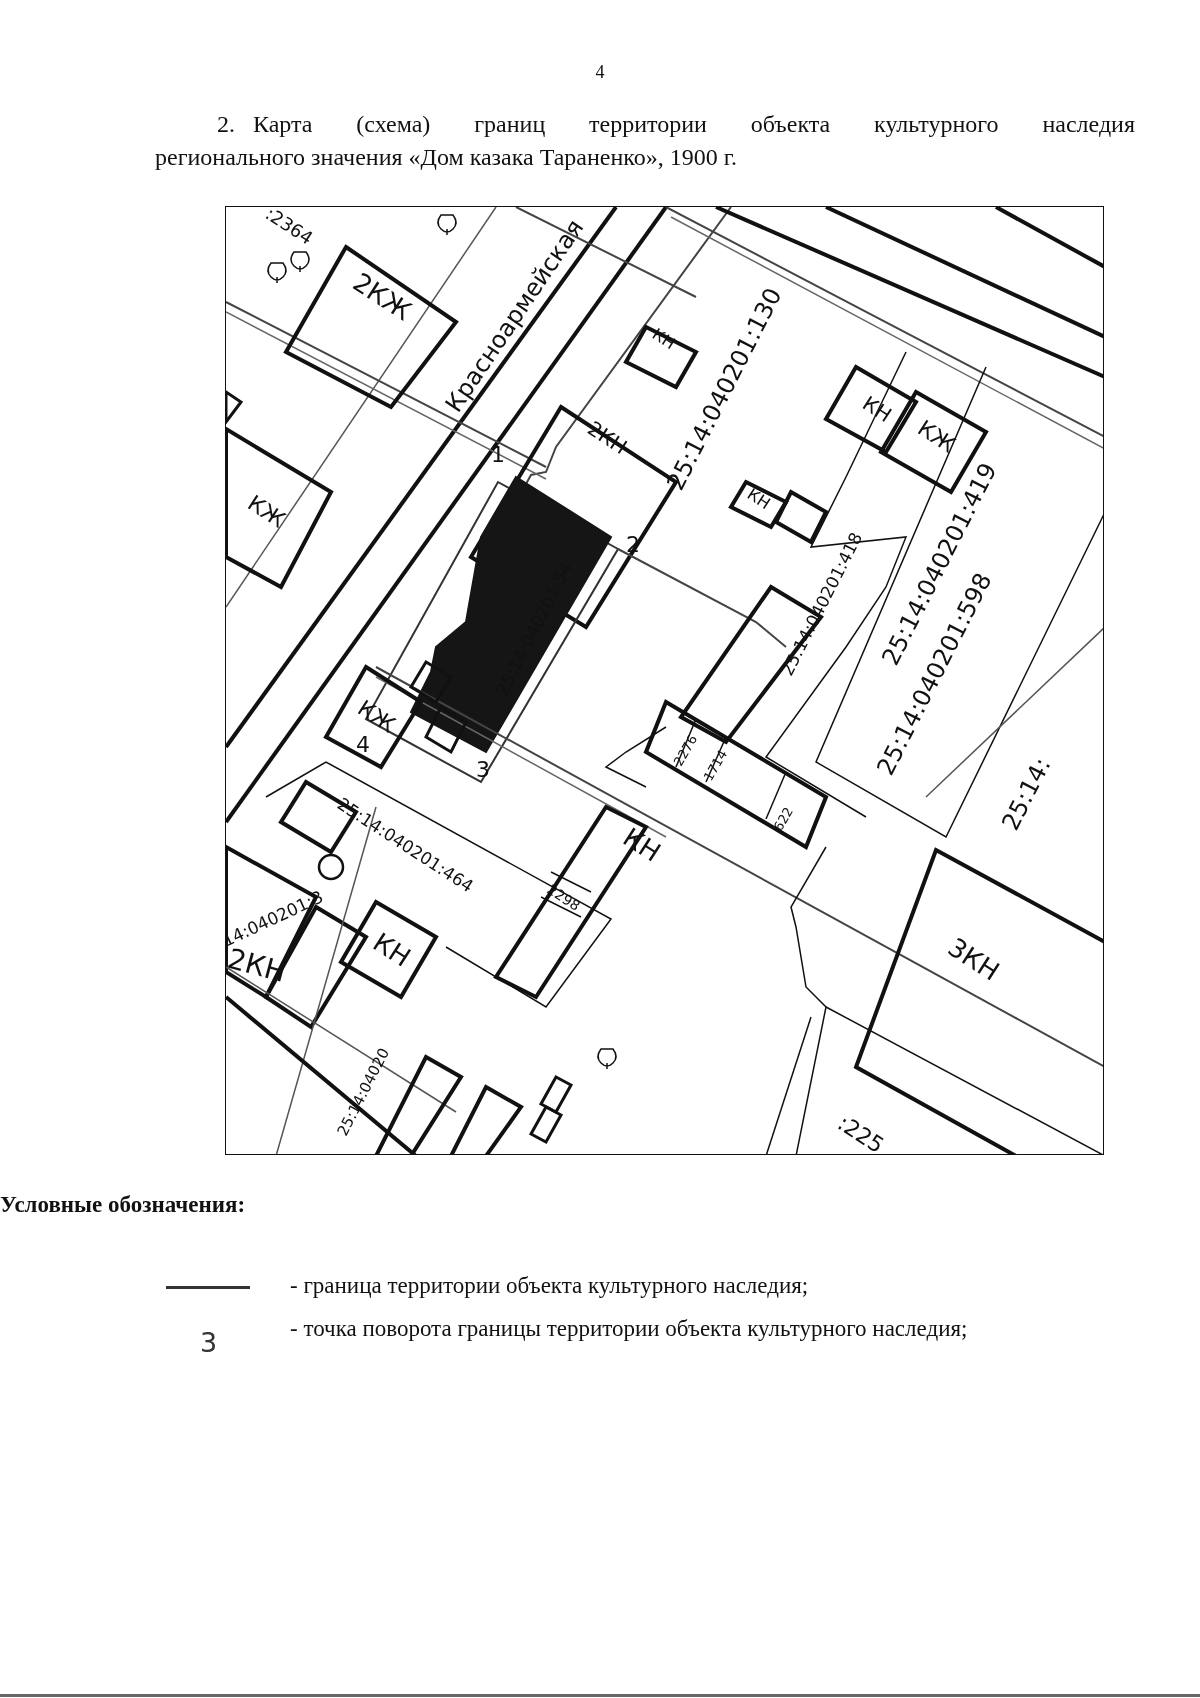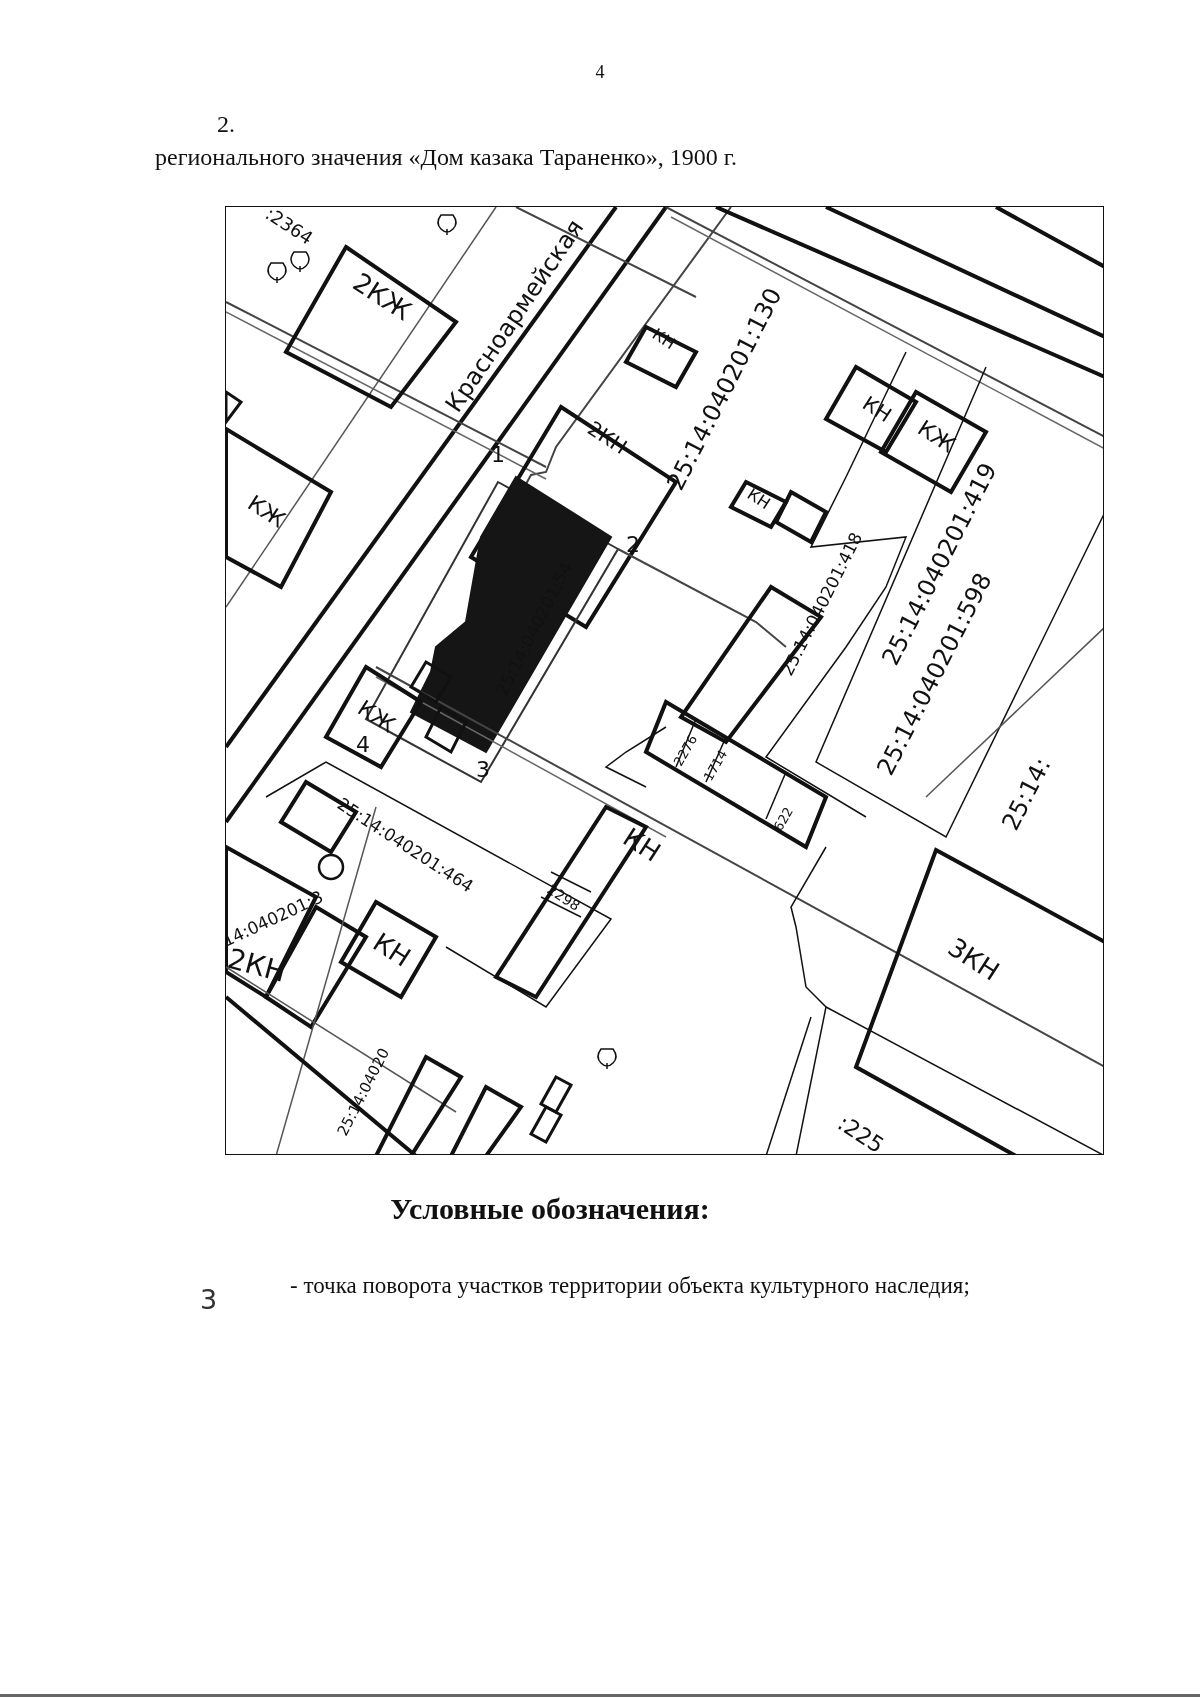--- a/index.html
+++ b/index.html
@@ -5,39 +5,40 @@
   html, body { margin: 0; padding: 0; background: #ffffff; }
   body { width: 1200px; height: 1698px; position: relative; overflow: hidden;
          font-family: "Liberation Serif", "DejaVu Serif", serif; color: #111; }
   .page-number { position: absolute; top: 62px; left: 0; width: 1200px; text-align: center; font-size: 18px; }
   .heading { position: absolute; top: 108px; left: 155px; width: 980px; font-size: 24px; line-height: 33px; }
   .heading .line1 { display: flex; justify-content: space-between; }
   .heading .num { margin-left: 62px; margin-right: 18px; }
   .map-frame { position: absolute; left: 225px; top: 206px; width: 879px; height: 949px;
                border: 1.5px solid #111; box-sizing: border-box; overflow: hidden; background: #fff; }
   .map-frame svg { display: block; }
-  .legend-title { position: absolute; top: 1192px; left: 0; width: 1100px; text-align: center;
-                  font-size: 30px; font-weight: bold; }
+  .legend-title { position: absolute; top: 1192px; left: 0; width: 1100px; 
+                  font-size: 23px; font-weight: bold; }
   .legend { position: absolute; top: 1270px; left: 160px; width: 900px; font-size: 23px; line-height: 32px; }
   .legend-row { position: relative; padding-left: 130px; margin-bottom: 11px; }
   .legend-row .sym { position: absolute; left: 0; }
   .sym-fill { top: 4px; left: 18px !important; width: 75px; height: 30px; background: #0b0b0b; }
   .sym-line-thin { top: 16px; left: 6px !important; width: 84px; height: 3px; background: #333; }
   .sym-line-thick { top: 14px; left: 18px !important; width: 80px; height: 3px; background: #111; }
   .sym-point { top: 14px; left: 40px !important; font-family: "DejaVu Sans", sans-serif; font-size: 27px; color: #333; }
   .bottom-rule { position: absolute; left: 0; top: 1694px; width: 1200px; height: 3px; background: #666; }
 </style>
 </head>
 <body>
 
 <div class="page-number">4</div>
 
 <div class="heading">
   <div class="line1">
     <span class="num">2.</span>
+    <span style="flex:1; text-align: justify; text-align-last: justify;">Карта (схема) границ территории объекта культурного наследия</span>
   </div>
   <div>регионального значения «Дом казака Тараненко», 1900 г.</div>
 </div>
 
 <div class="map-frame">
   <svg width="879" height="949" viewBox="0 0 879 949" xmlns="http://www.w3.org/2000/svg" font-family="DejaVu Sans, sans-serif">
     <g fill="none" stroke="#111">
 
       <line x1="390" y1="0" x2="0" y2="540" stroke-width="4"></line>
       <line x1="440" y1="0" x2="0" y2="615" stroke-width="4"></line>
@@ -167,18 +168,22 @@
       <text x="250" y="570" font-size="22">3</text>
       <text x="130" y="545" font-size="22">4</text>
     </g>
   </svg>
 </div>
 
 <div class="legend-title">Условные обозначения:</div>
 
 <div class="legend">
   <div class="legend-row">
+    <span class="sym sym-line-thin"></span>
+    <span>- граница территории объекта культурного наследия;</span>
+  </div>
+  <div class="legend-row">
     <span class="sym sym-point">3</span>
-    <span>- точка поворота участков территории объекта культурного наследия;</span>
+    <span>- точка поворота границы территории объекта культурного наследия;</span>
   </div>
 </div>
 
 <div class="bottom-rule"></div>
 
 </body></html>

